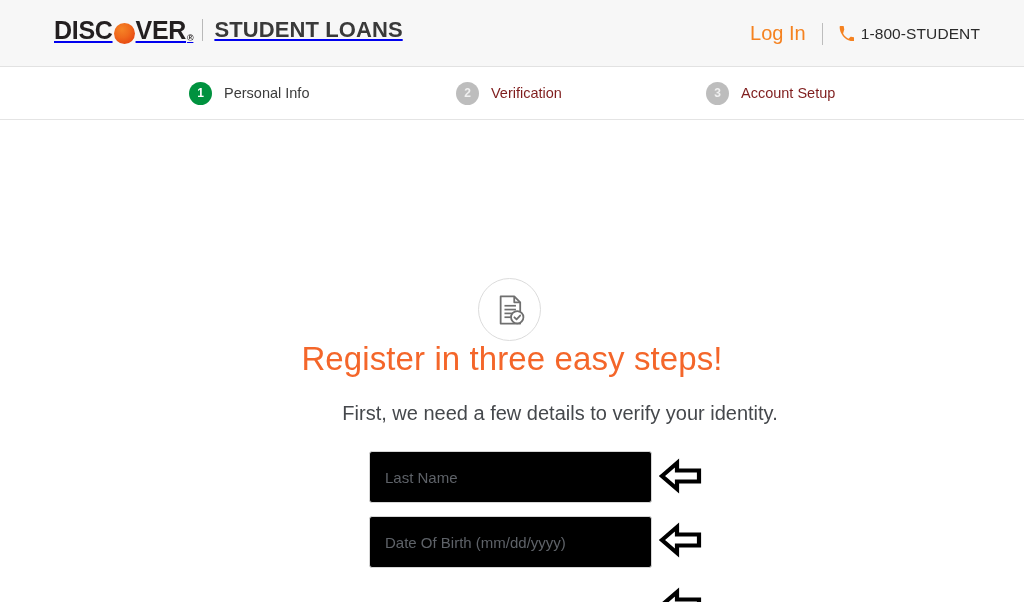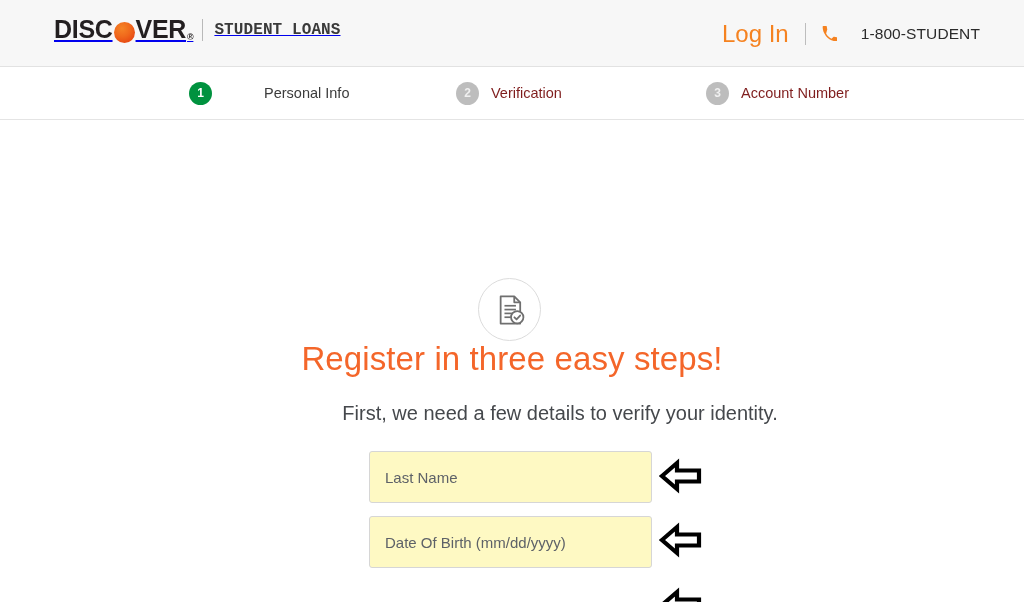--- a/index.html
+++ b/index.html
@@ -59,57 +59,56 @@
     margin-left: 1px;
   }
   .logo-sep {
     display: inline-block;
     width: 1px;
     height: 22px;
     background: #b9b9b9;
     margin: 0 11px 0 9px;
   }
   .logo-sub {
-    font-family: Liberation Mono, monospace;
-    font-weight: bold;
-    font-size: 16px;
+    font-family: Liberation Sans, sans-serif;
+    font-weight: bold;
+    font-size: 22px;
     letter-spacing: 0.1px;
     color: #3a3a3a;
     white-space: nowrap;
   }
 
   .topbar-right {
     position: absolute;
     right: 44px;
     top: 0;
     height: 67px;
     display: flex;
     align-items: center;
   }
   .login-link {
     color: #f58220;
-    font-size: 24px;
+    font-size: 20px;
     text-decoration: none;
     white-space: nowrap;
     cursor: pointer;
   }
   .top-sep {
     display: inline-block;
     width: 1px;
     height: 22px;
     background: #bdbdbd;
     margin: 0 16px;
   }
   .phone-group {
     display: flex;
     align-items: center;
     white-space: nowrap;
     cursor: pointer;
     text-decoration: none;
-    gap: 17px;
   }
   .phone-icon {
     width: 15px;
     height: 15px;
     margin-right: 7px;
     display: inline-block;
   }
   .phone-num {
     color: #2b2b2b;
     font-size: 15.5px;
@@ -149,21 +148,21 @@
     margin-right: 12px;
     flex: none;
   }
   .step-badge.active { background: #00923f; }
   .step-badge.inactive { background: #bdbdbd; color: #f0f0f0; }
 
   .step-label {
     font-size: 14.5px;
     white-space: nowrap;
   }
-  .step-label.active { color: #3c3c3c; margin-left: 40px; }
+  .step-label.active { color: #3c3c3c; }
   .step-label.inactive { color: #7f1d1d; }
 
   
   .main {
     position: relative;
     height: 482px;
     background: #ffffff;
   }
 
   .doc-icon-circle {
@@ -210,21 +209,21 @@
     position: absolute;
     left: 369px;
     top: 331px;
     width: 283px;
   }
   .field {
     position: relative;
     height: 52px;
     border: 1px solid #d6d6d6;
     border-radius: 3px;
-    background: #fef9c3;
+    background: #000000;
     box-sizing: border-box;
     margin-bottom: 13px;
     display: flex;
     align-items: center;
     cursor: text;
   }
   .field-placeholder {
     font-size: 15px;
     color: #5e6268;
     padding-left: 15px;
@@ -290,21 +289,21 @@
     <span class="step-label active">Personal Info</span>
   </div>
 
   <div class="step step-2">
     <span class="step-badge inactive">2</span>
     <span class="step-label inactive">Verification</span>
   </div>
 
   <div class="step step-3">
     <span class="step-badge inactive">3</span>
-    <span class="step-label inactive">Account Number</span>
+    <span class="step-label inactive">Account Setup</span>
   </div>
 </div>
 
 <div class="main">
 
   <div class="doc-icon-circle">
     <svg width="34" height="34" viewBox="0 0 40 40" aria-hidden="true">
       <path d="M9 4 h16 l7 7 v25 h-23 z" fill="#ffffff" stroke="#6f6f6f" stroke-width="2.1" stroke-linejoin="round"></path>
       <path d="M25 4 v7 h7" fill="none" stroke="#6f6f6f" stroke-width="2.1" stroke-linejoin="round"></path>
       <line x1="13.5" y1="15" x2="27" y2="15" stroke="#6f6f6f" stroke-width="2"></line>

